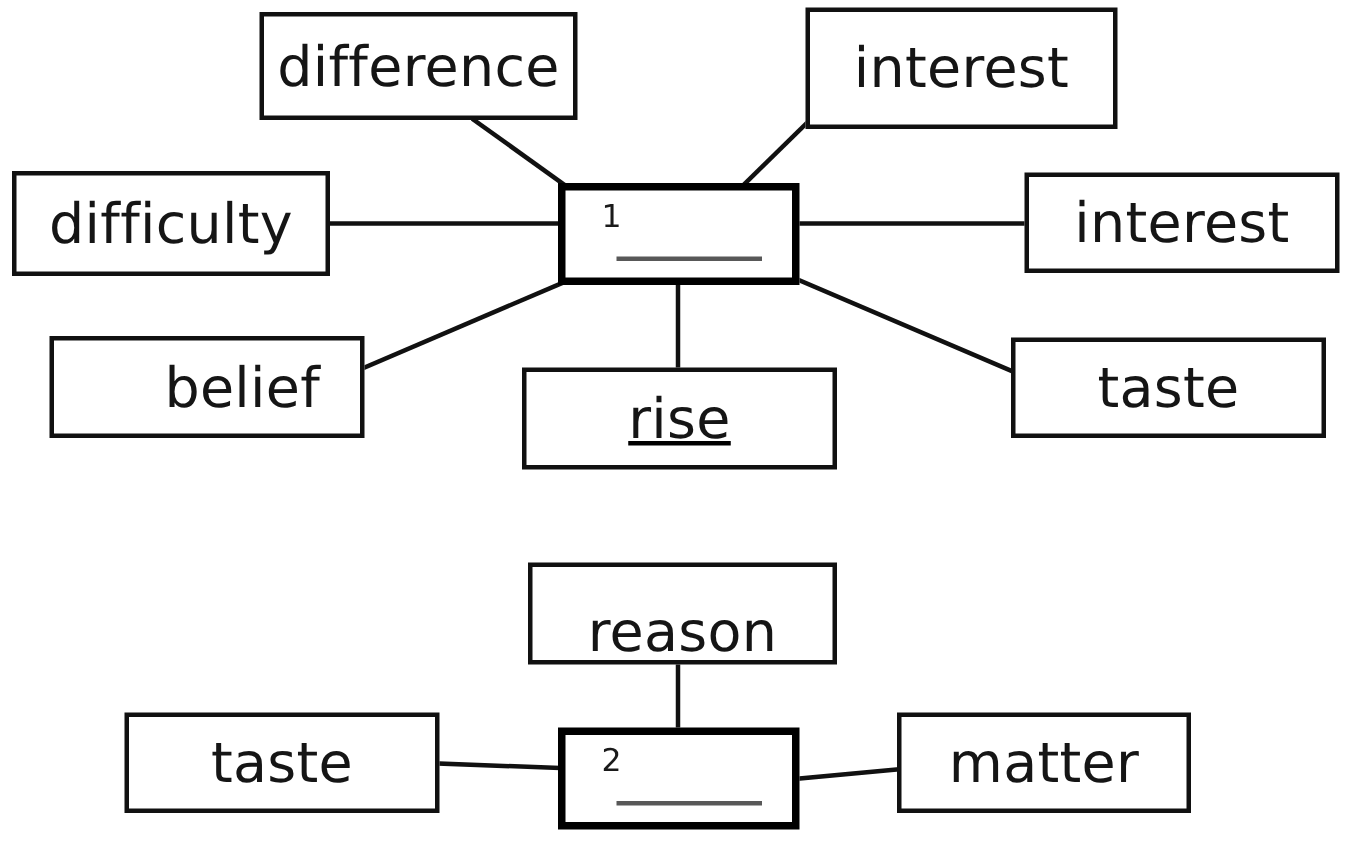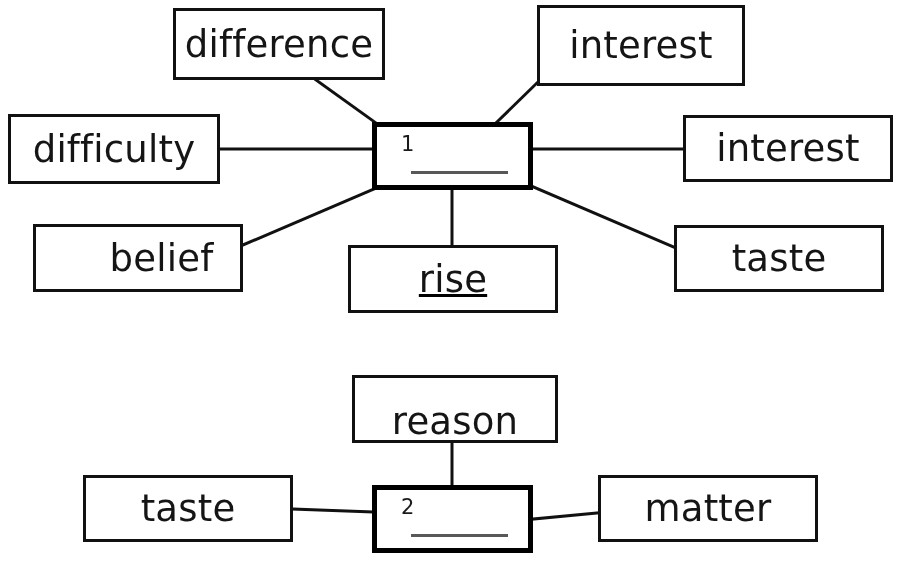--- a/index.html
+++ b/index.html
@@ -112,21 +112,21 @@
       <div class="center-box" style="left: 372px; top: 122px; width: 161px; height: 68px;">
         <span class="center-number">1</span>
         <div class="center-rule"></div>
       </div>
       <div class="word-box" style="left: 352px; top: 375px; width: 206px; height: 68px; align-items: flex-end;">
         <span class="word-label">reason</span>
       </div>
       <div class="word-box" style="left: 83px; top: 475px; width: 210px; height: 67px;">
         <span class="word-label">taste</span>
       </div>
-      <div class="word-box" style="left: 598px; top: 475px; width: 220px; height: 67px;">
+      <div class="word-box" style="left: 598px; top: 475px; width: 196px; height: 67px;">
         <span class="word-label">matter</span>
       </div>
       <div class="center-box" style="left: 372px; top: 485px; width: 161px; height: 68px;">
         <span class="center-number">2</span>
         <div class="center-rule"></div>
       </div>
     </div>
 
 </div>
 

